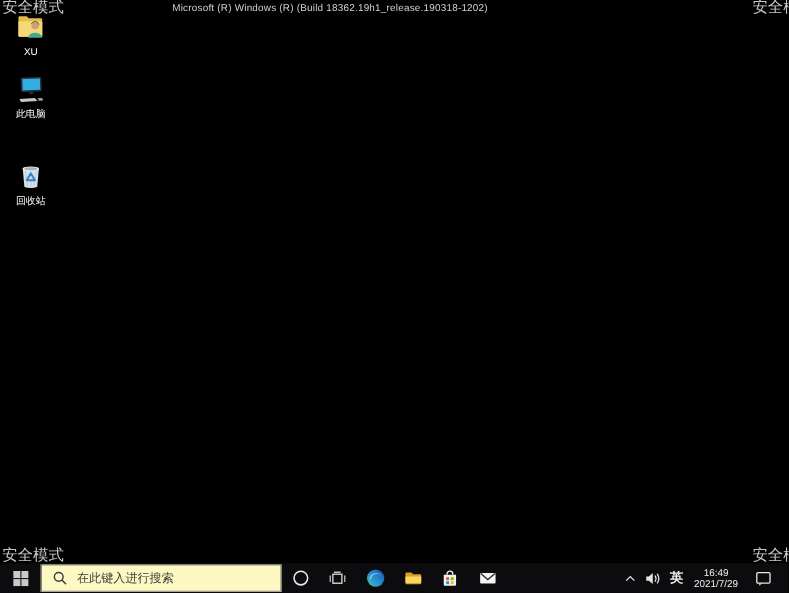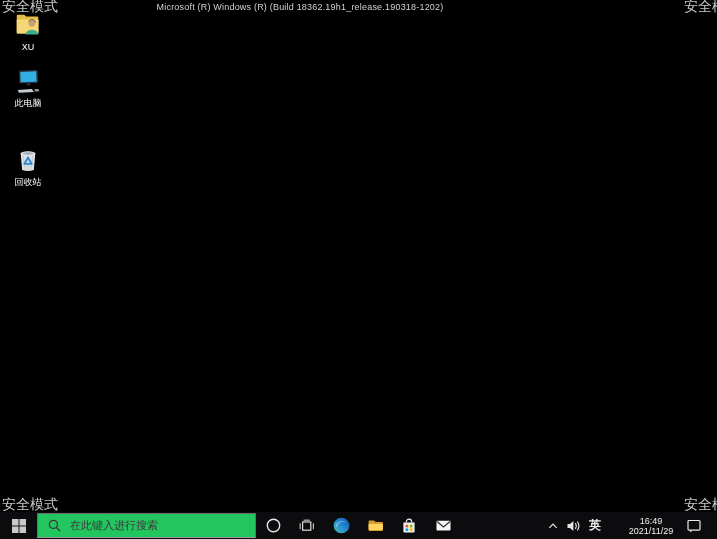--- a/index.html
+++ b/index.html
@@ -40,42 +40,42 @@
   .taskbar{
     position:absolute;left:0;top:512px;width:717px;height:27px;
     background:#0c0c0e;display:flex;align-items:center;
   }
   .start-btn{
     width:37px;height:27px;display:flex;align-items:center;justify-content:center;
     flex:0 0 auto;background:transparent;border:0;padding:0;
   }
   .search-box{
     width:219px;height:25px;margin-top:0;flex:0 0 auto;
-    background:#22c55e;border:1px solid #6c6c6c;border-bottom-color:#9a9a9a;
+    background:#fef9c3;border:1px solid #6c6c6c;border-bottom-color:#9a9a9a;
     box-sizing:border-box;display:flex;align-items:center;gap:9px;
     padding-left:10px;
   }
   .search-box .ph{color:#3c3c3c;font-size:11px;white-space:nowrap;}
   .tb-btn{
     width:34px;height:27px;flex:0 0 auto;display:flex;align-items:center;
     justify-content:center;background:transparent;border:0;padding:0;
   }
   .tb-btn:first-of-type{margin-left:3px;}
   .tray{
     margin-left:auto;height:27px;display:flex;align-items:center;flex:0 0 auto;
     padding-right:6px;
   }
   .tray-btn{
     height:27px;display:flex;align-items:center;justify-content:center;
     background:transparent;border:0;padding:0;color:#ececec;
   }
   .tr-chevron{width:20px;}
   .tr-volume{width:22px;}
   .tr-ime{width:20px;font-size:12px;font-weight:bold;}
-  .tr-clock{width:52px;flex-direction:column;line-height:10px;margin-left:20px;}
+  .tr-clock{width:52px;flex-direction:column;line-height:10px;}
   .tr-clock span{font-size:9px;color:#f0f0f0;display:block;text-align:center;}
   .tr-action{width:34px;}
 </style>
 </head>
 <body>
 
 <span class="safe-mode sm-tl">安全模式</span>
 <span class="safe-mode sm-tr">安全模式</span>
 <span class="safe-mode sm-bl">安全模式</span>
 <span class="safe-mode sm-br">安全模式</span>
@@ -198,21 +198,21 @@
     </button>
     <button class="tray-btn tr-volume">
       <svg width="16" height="14" viewBox="0 0 16 14">
         <path d="M1.5 5 h2.4 L7.4 2 v10 L3.9 9 H1.5 z" fill="#e5e5e5"></path>
         <path d="M9.6 4.6 a4.4 4.4 0 0 1 0 4.8 M11.6 3 a7.4 7.4 0 0 1 0 8" fill="none" stroke="#e5e5e5" stroke-width="1.2" stroke-linecap="round"></path>
       </svg>
     </button>
     <button class="tray-btn tr-ime">英</button>
     <button class="tray-btn tr-clock">
       <span>16:49</span>
-      <span>2021/11/29</span>
+      <span>2021/7/29</span>
     </button>
     <button class="tray-btn tr-action">
       <svg width="16" height="15" viewBox="0 0 16 15">
         <rect x="2" y="2.5" width="12" height="9.6" rx="1" fill="none" stroke="#e8e8e8" stroke-width="1.2"></rect>
         <path d="M4.2 12.4 v2 l2.4 -2 z" fill="#e8e8e8"></path>
       </svg>
     </button>
   </div>
 </div>
 

